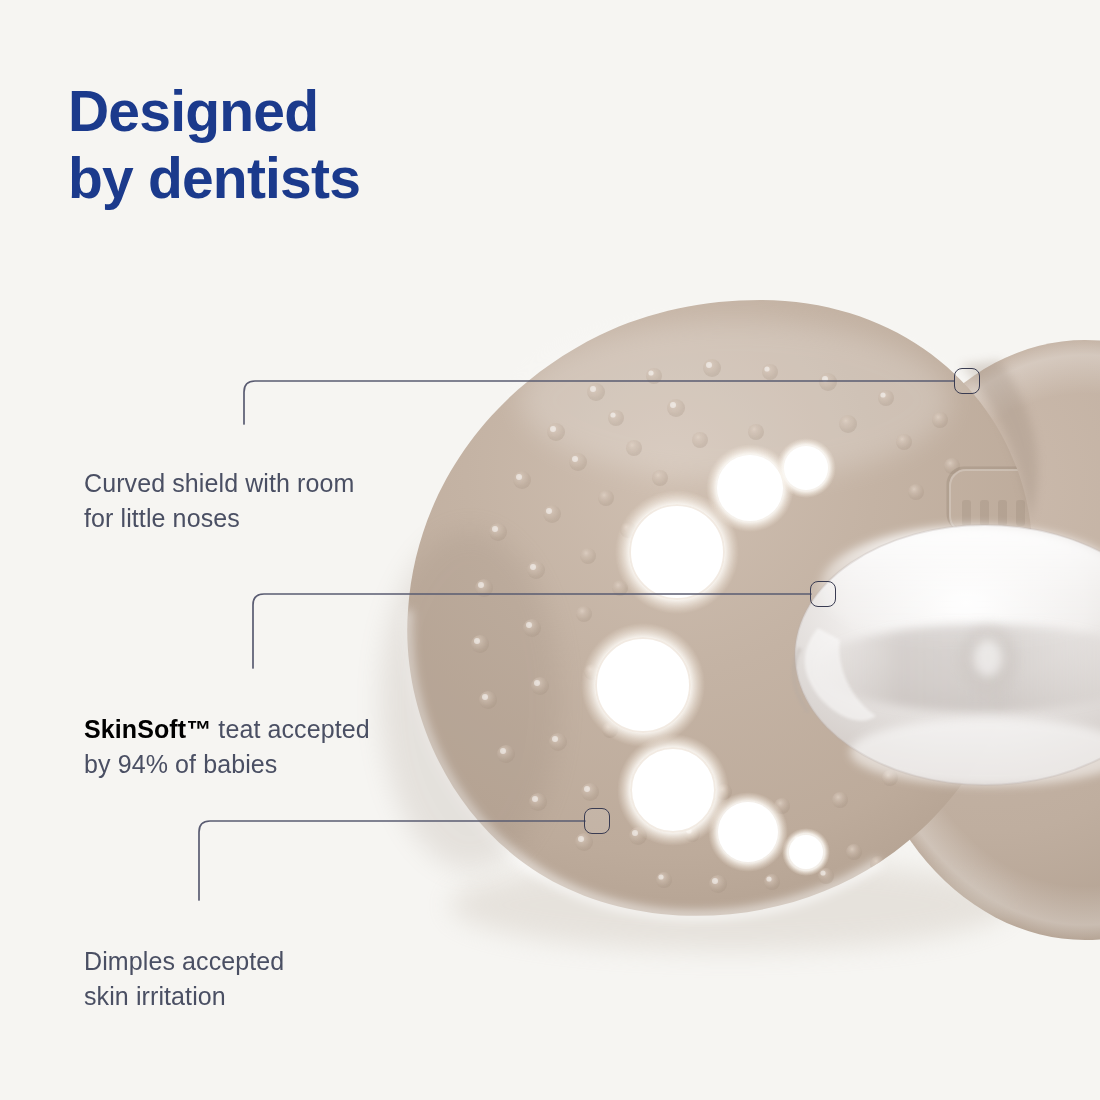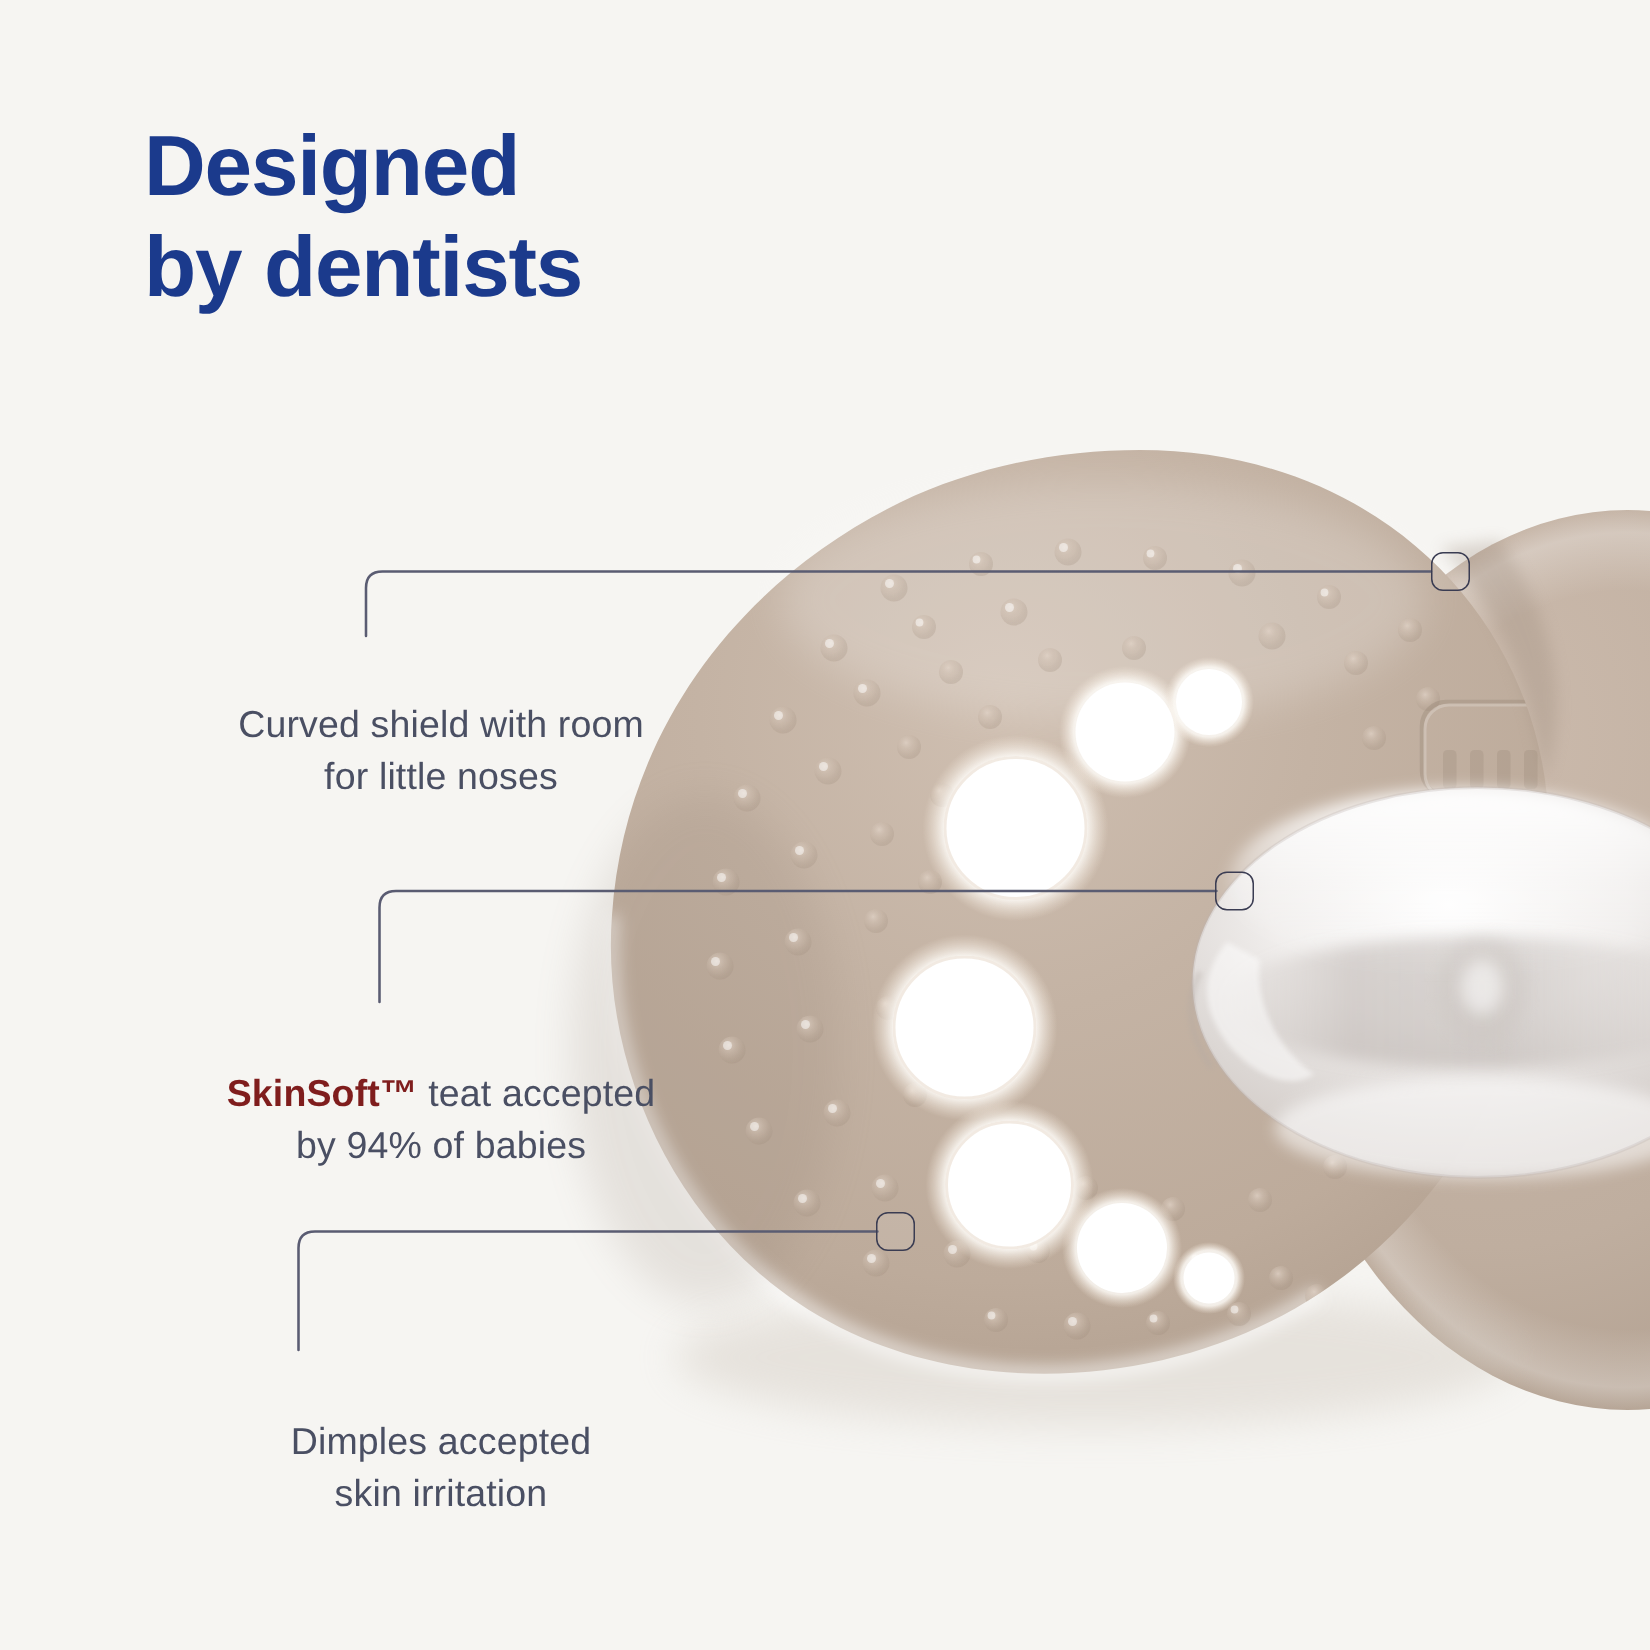--- a/index.html
+++ b/index.html
@@ -16,21 +16,21 @@
     position: relative;
     width: 1100px;
     height: 1100px;
     background: #f6f5f2;
     overflow: hidden;
   }
 
   
   #headline {
     position: absolute;
-    left: 96px;
+    left: 68px;
     top: 78px;
     width: 560px;
     color: #1b3a8c;
     font-size: 57px;
     font-weight: 700;
     line-height: 1.18;
     letter-spacing: -0.8px;
     white-space: pre-line;
   }
 
@@ -64,25 +64,24 @@
 
   
   .callout {
     position: absolute;
     color: #4a4f63;
     font-size: 25px;
     line-height: 1.42;
     letter-spacing: 0.1px;
     white-space: pre-line;
     width: 420px;
-    text-align: center;
   }
   .callout .lead {
     font-weight: 700;
-    color: #7f1d1d;
+    color: #000000;
   }
 </style>
 </head>
 <body>
 
 <div id="stage">
 
   <svg id="product" viewBox="0 0 1100 1100" xmlns="http://www.w3.org/2000/svg">
     <defs>
 

